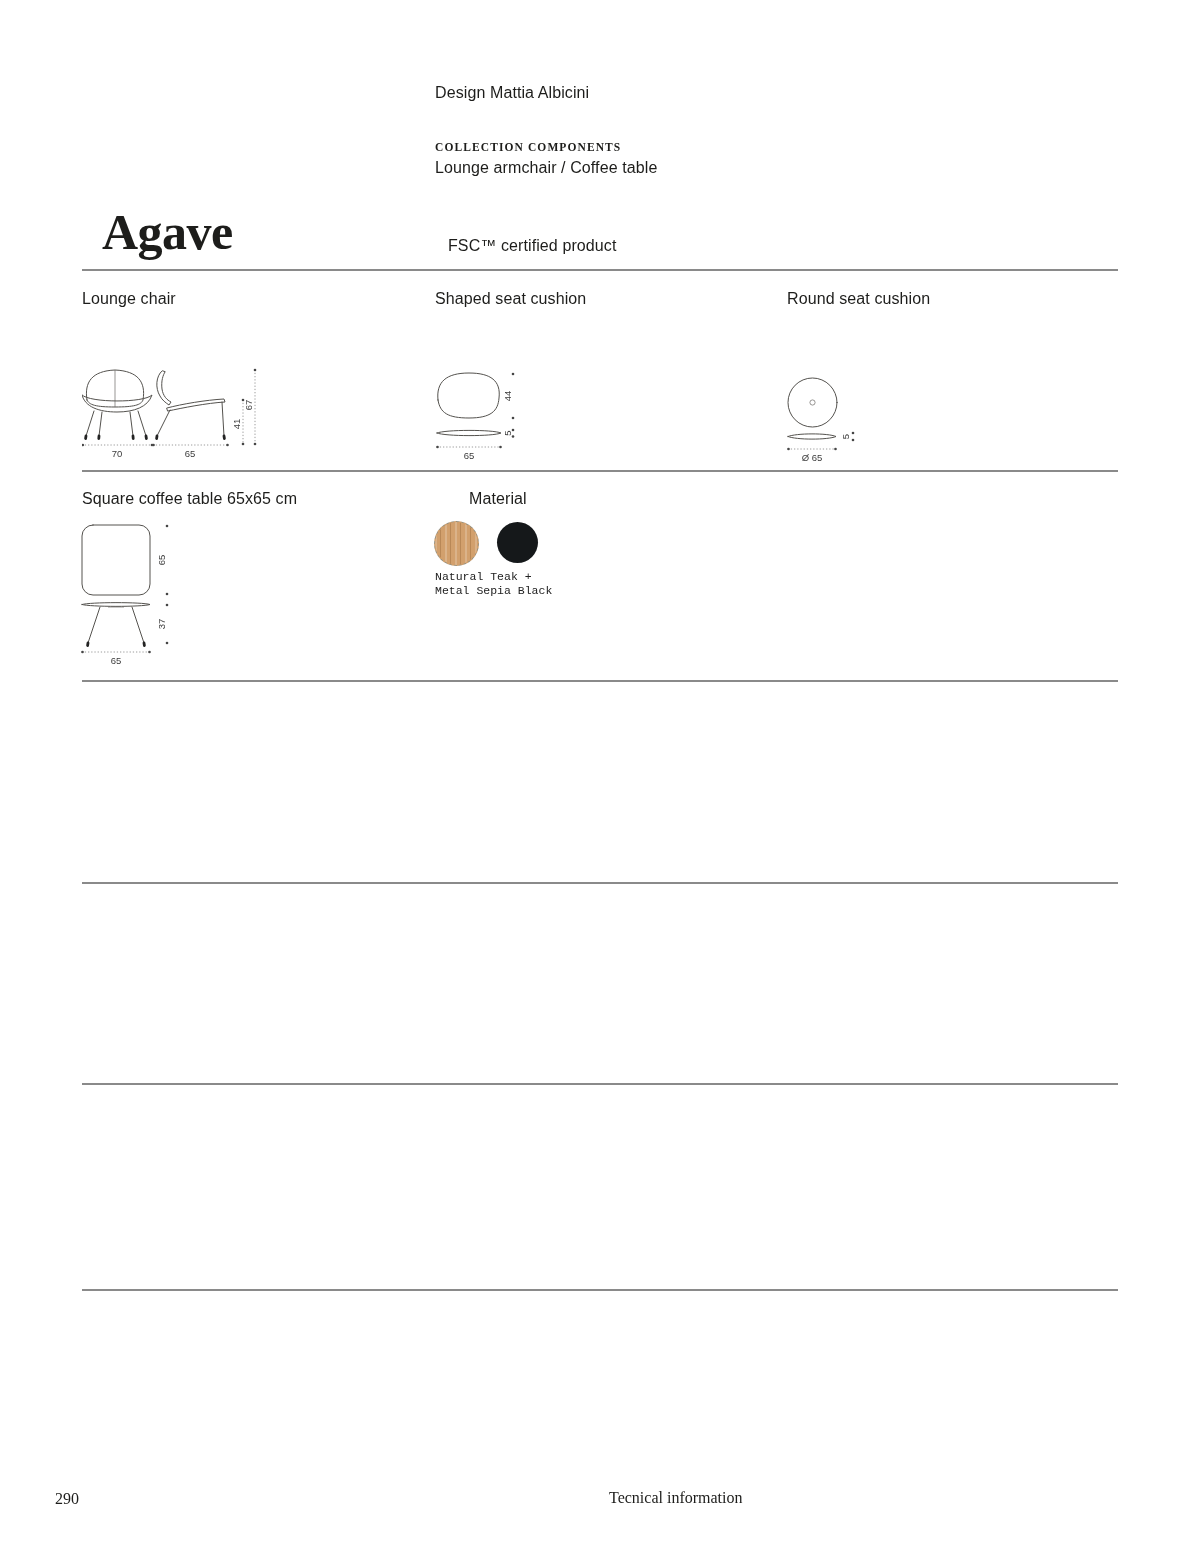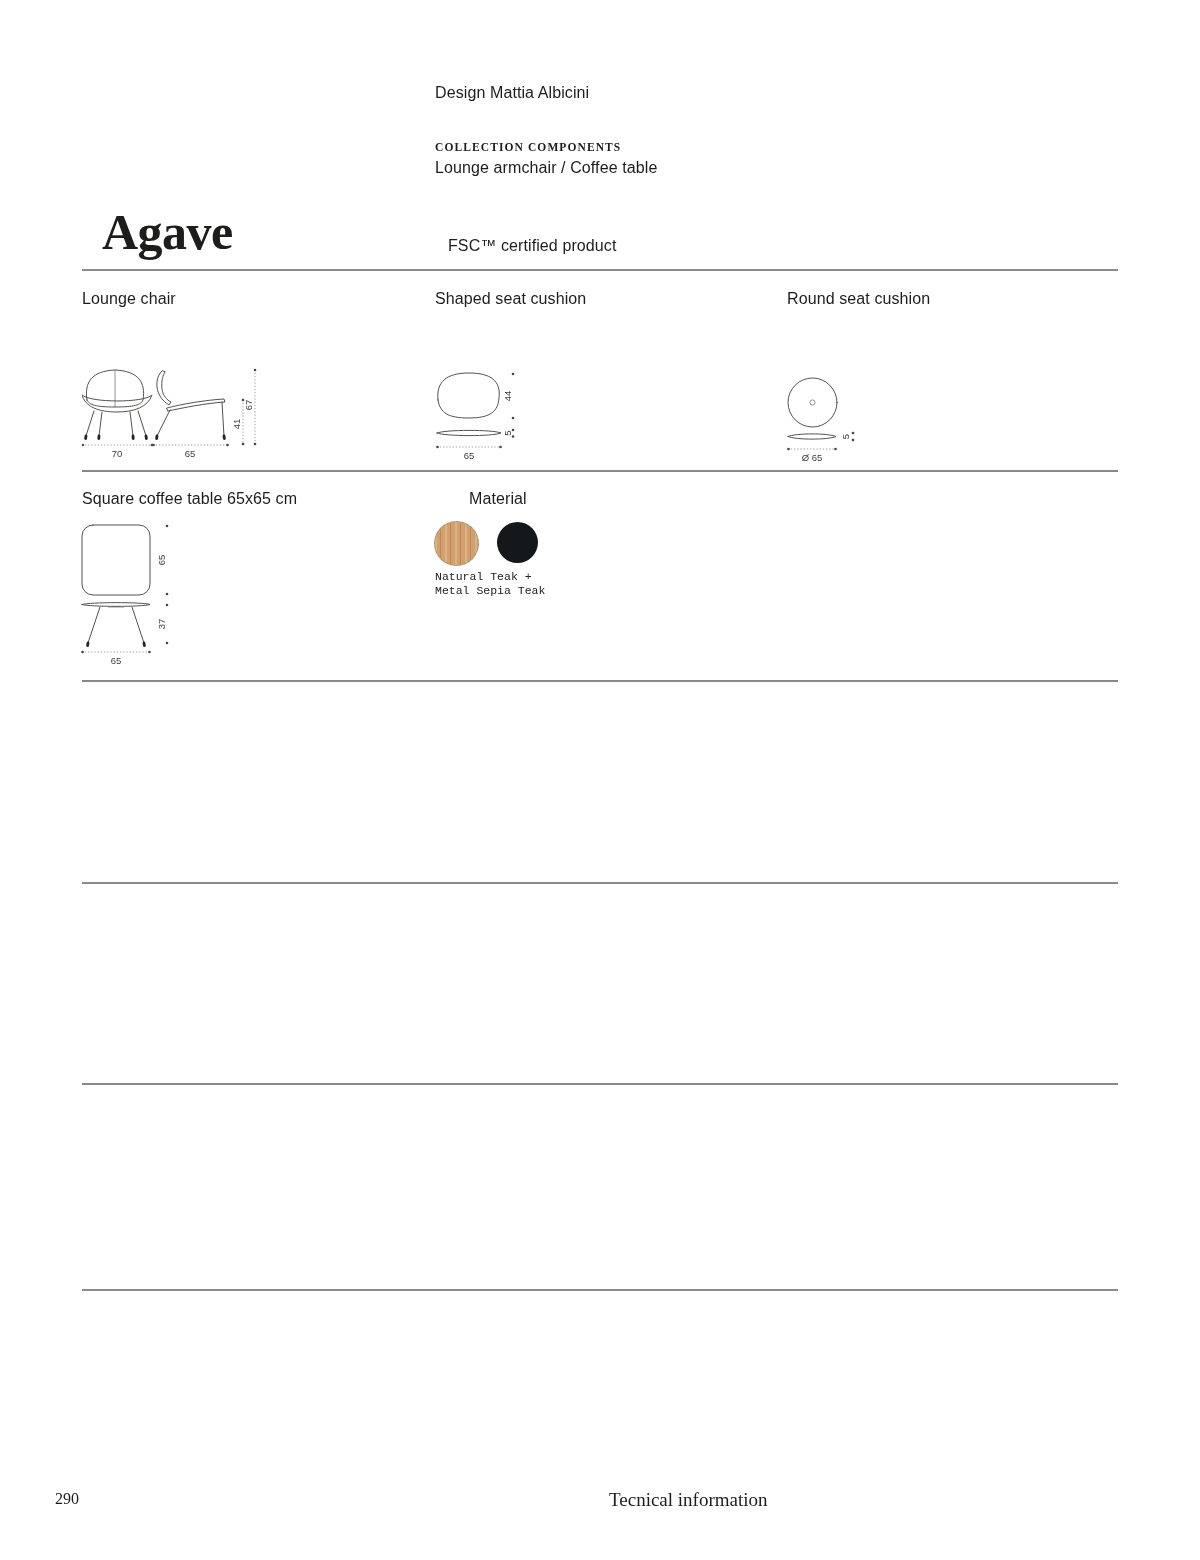--- a/index.html
+++ b/index.html
@@ -24,21 +24,21 @@
   .swatch.teak{width:43px;height:43px;border:1px dashed #96907f;overflow:hidden;}
   .swatch.teak::after{
     content:"";position:absolute;inset:0;border-radius:50%;
     background:repeating-linear-gradient(90deg,
       rgba(255,255,255,.20) 0 2px, rgba(0,0,0,0) 2px 5px,
       rgba(96,52,8,.22) 5px 6px, rgba(0,0,0,0) 6px 10px);
   }
   .swatch.black{width:41px;height:41px;}
   .material-label{font-size:11.5px;line-height:14px;color:#222;font-family:Liberation Mono, monospace;}
   .footer-page{font-size:16px;}
-  .footer-section{font-size:19px;}
+  .footer-section{font-size:16px;}
 </style>
 </head>
 <body>
 
 <div class="page">
 
   <div class="abs sans-16" style="left:435px;top:83px;">Design Mattia Albicini</div>
 
   <div class="abs serif collection-label" style="left:435px;top:141px;">COLLECTION COMPONENTS</div>
 
@@ -179,21 +179,21 @@
         <circle class="dimdot" cx="71.5" cy="139" r="1.3"></circle>
       <text class="dim" x="38" y="151" text-anchor="middle">65</text>
     </g>
   </svg>
 
   <div class="swatch teak abs" style="left: 434px; top: 521px; background-color: rgb(210, 160, 109);"></div>
   <div class="swatch black abs" style="left: 497px; top: 522px; background-color: rgb(21, 24, 26);"></div>
 
   <div class="abs material-label" style="left:435px;top:570px;">
     <div>Natural Teak +</div>
-    <div>Metal Sepia Teak</div>
+    <div>Metal Sepia Black</div>
   </div>
 
   <div class="rule" style="top:680px;"></div>
   <div class="rule" style="top:882px;"></div>
   <div class="rule" style="top:1083px;"></div>
   <div class="rule" style="top:1289px;"></div>
 
   <div class="abs serif footer-page" style="left:43px;top:1490px;margin-left:12px;">290</div>
   <div class="abs serif footer-section" style="left:609px;top:1489px;">Tecnical information</div>
 

